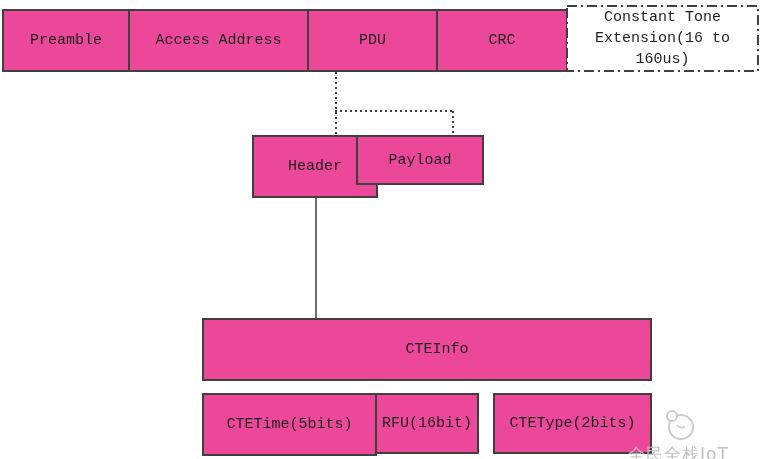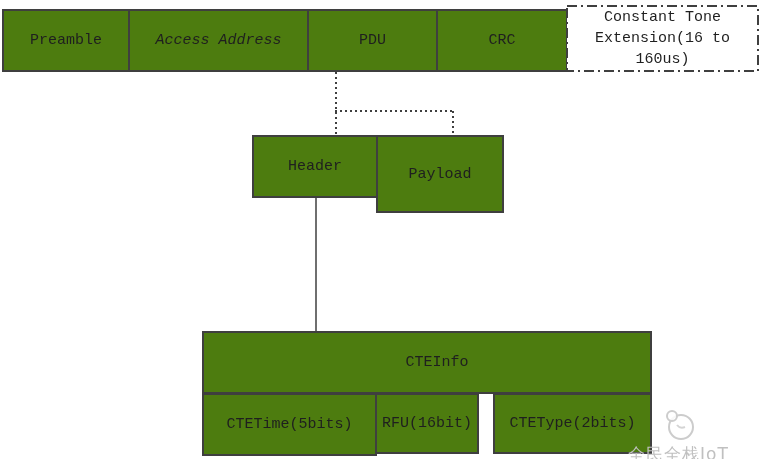--- a/index.html
+++ b/index.html
@@ -13,45 +13,45 @@
     width:761px;height:459px;
     background:#ffffff;
     font-family:"Liberation Mono","DejaVu Sans Mono",monospace;
     color:var(--text);
     overflow:hidden;
   }
   .box{
     position:absolute;
     box-sizing:border-box;
     border:2px solid var(--line);
-    background:#4d7c0f;
+    background:#ec4899;
     display:flex;
     align-items:center;
     justify-content:center;
     text-align:center;
     font-size:15px;
     z-index:2;
   }
   .box span{display:block;}
   
   #box-preamble{left:2px;top:9px;width:128px;height:63px;}
-  #box-access{left:128px;top:9px;width:181px;height:63px;font-style:italic;}
+  #box-access{left:128px;top:9px;width:181px;height:63px;}
   #box-pdu{left:307px;top:9px;width:131px;height:63px;}
   #box-crc{left:436px;top:9px;width:132px;height:63px;}
   #box-cte{
     left:566px;top:5px;width:193px;height:67px;
     border:none;background:transparent;
     line-height:21px;padding:0 4px;box-sizing:border-box;
   }
   #cte-border{position:absolute;left:0;top:0;width:193px;height:67px;z-index:-1;}
   
   #box-header{left:252px;top:135px;width:126px;height:63px;}
-  #box-payload{left:376px;top:135px;width:128px;height:78px;}
+  #box-payload{left:356px;top:135px;width:128px;height:50px;}
   
-  #box-cteinfo-title{left:202px;top:331px;width:450px;height:63px;padding-left:20px;}
+  #box-cteinfo-title{left:202px;top:318px;width:450px;height:63px;padding-left:20px;}
   #box-ctetime{left:202px;top:393px;width:175px;height:63px;}
   #box-rfu{left:375px;top:393px;width:104px;height:61px;}
   #box-ctetype{left:493px;top:393px;width:159px;height:61px;justify-content:center;}
   
   #connectors{position:absolute;left:0;top:0;width:761px;height:459px;z-index:1;}
   
   #watermark{
     position:absolute;left:596px;top:405px;width:165px;height:44px;
     z-index:5;display:flex;align-items:center;
     color:var(--wm);

